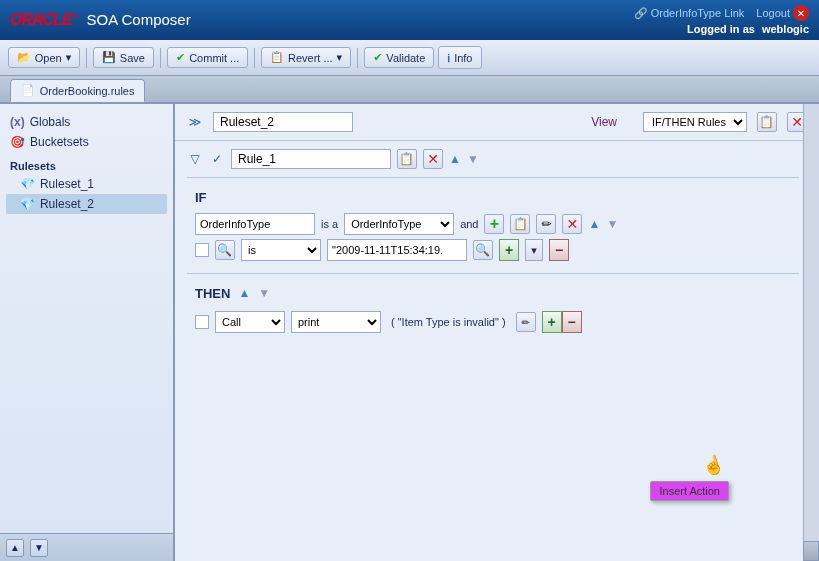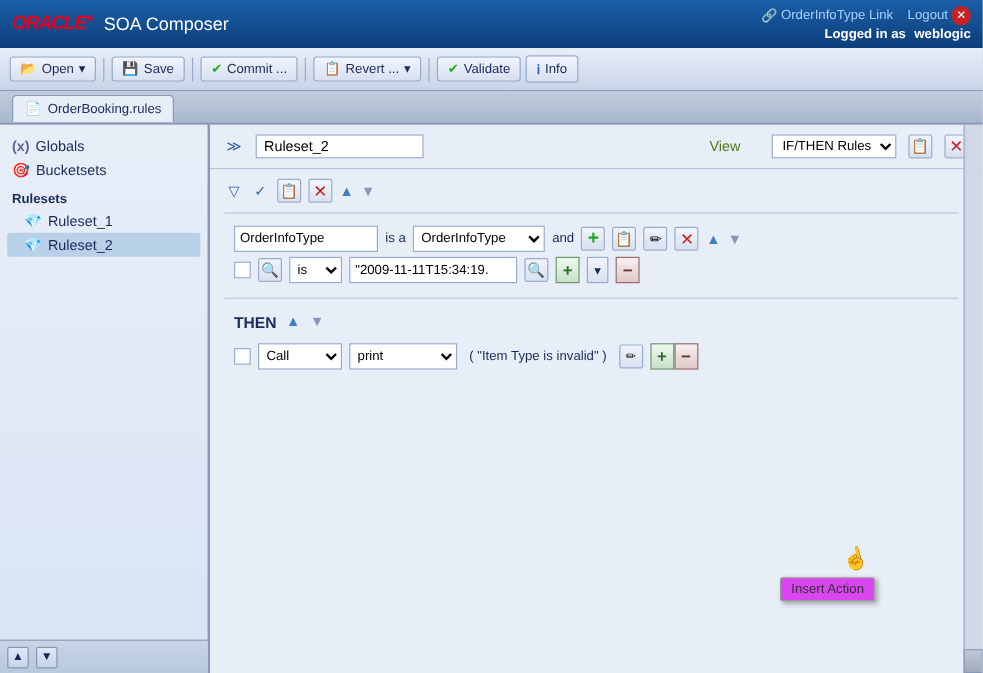--- a/index.html
+++ b/index.html
@@ -9,21 +9,21 @@
     #header {
       background: linear-gradient(to bottom, #1a5fa8, #0d3d7a);
       height: 40px;
       display: flex;
       align-items: center;
       justify-content: space-between;
       padding: 0 10px;
     }
     #logo-area {
       display: flex;
-      align-items: flex-end;
+      align-items: flex-start;
       gap: 6px;
     }
     #oracle-logo {
       color: #e8001c;
       font-weight: bold;
       font-size: 16px;
       font-style: italic;
       letter-spacing: -1px;
     }
     #oracle-logo span { color: white; font-style: normal; }
@@ -199,21 +199,21 @@
     }
     .ruleset-name-input {
       border: 1px solid #9aabcc;
       padding: 2px 6px;
       font-size: 12px;
       background: white;
       width: 140px;
     }
     .view-label {
       margin-left: auto;
-      color: #4d7c0f;
+      color: #701a75;
       font-size: 12px;
     }
     .view-select {
       border: 1px solid #9aabcc;
       padding: 2px 4px;
       font-size: 11px;
       background: white;
       margin-left: 16px;
     }
     .icon-btn {
@@ -533,48 +533,50 @@
       </select>
       <div class="icon-btn">📋</div>
       <div class="icon-btn red-x">✕</div>
     </div>
 
     <div id="rule-section" style="padding-right:20px;">
 
       <div id="rule-header">
         <div class="chevron-btn">▽</div>
         <div class="chevron-btn">✓</div>
+        <input class="rule-name-input" type="text" value="Rule_1" style="">
         <div class="icon-btn">📋</div>
         <div class="icon-btn red-x">✕</div>
         <div class="blue-arr">▲</div>
         <div class="gray-arr">▼</div>
       </div>
 
       <div id="if-section">
+        <div class="section-title">IF</div>
 
         <div class="condition-row">
           <input class="cond-input" style="width: 120px;" type="text" value="OrderInfoType">
           <span class="cond-label">is a</span>
           <select class="cond-select" style="width:110px;">
             <option>OrderInfoType</option>
           </select>
           <span class="cond-label">and</span>
 
           <div class="icon-btn" style="color:#20aa20;font-size:16px;font-weight:bold;">+</div>
           <div class="icon-btn">📋</div>
           <div class="icon-btn">✏</div>
           <div class="icon-btn red-x">✕</div>
           <div class="blue-arr">▲</div>
           <div class="gray-arr">▼</div>
         </div>
 
         <div class="condition-row">
           <div class="checkbox-el"></div>
           <div class="icon-btn">🔍</div>
-          <select class="cond-select" style="width:44px;">
+          <select class="cond-select" style="width:80px;">
             <option>is</option>
             <option>is not</option>
           </select>
           <input class="value-input" type="text" value="&quot;2009-11-11T15:34:19." style="">
           <div class="icon-btn">🔍</div>
           <div class="add-btn">+</div>
           <div class="small-btn">▾</div>
           <div class="remove-btn">−</div>
         </div>
       </div>

